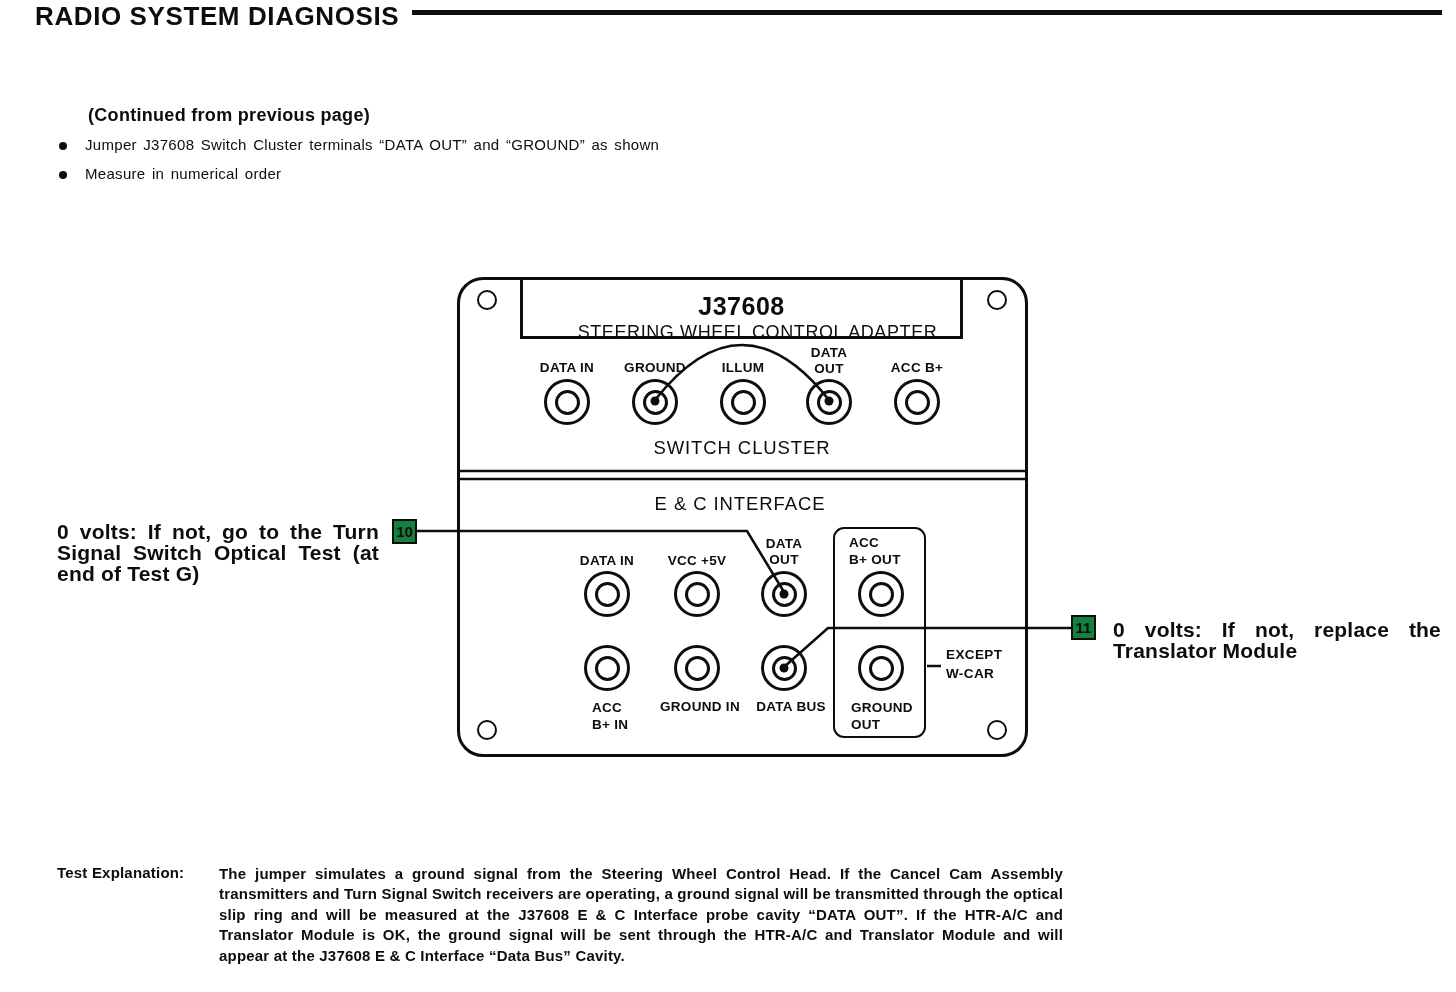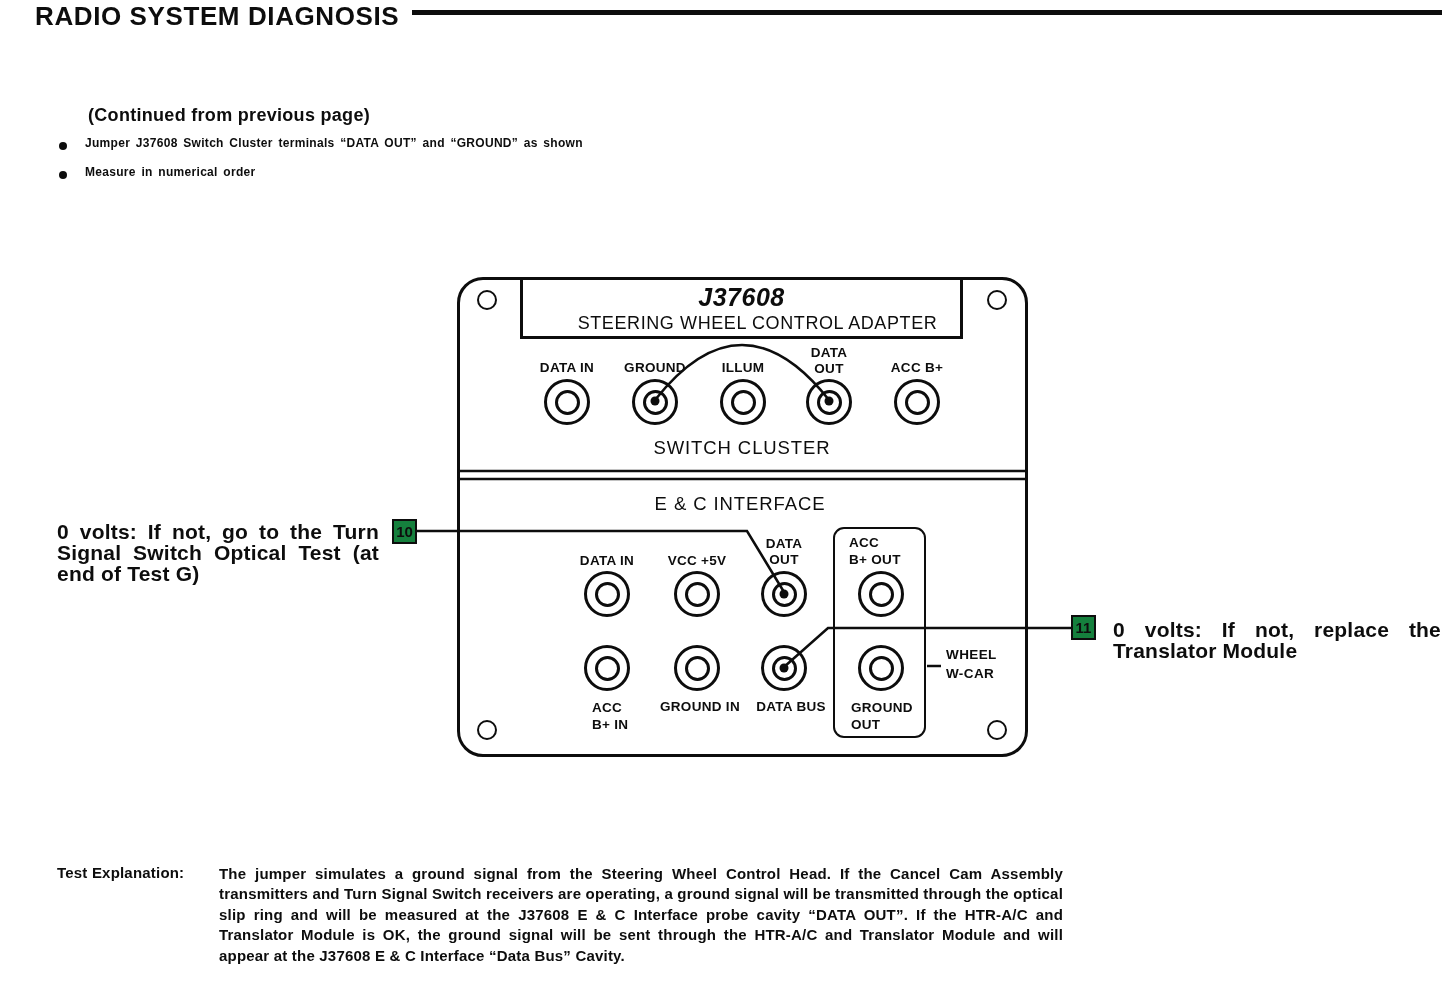--- a/index.html
+++ b/index.html
@@ -9,27 +9,27 @@
     overflow:hidden;margin:0 auto;
   }
   .abs{position:absolute;}
   
   .hdr{left:35px;top:1px;font-size:26px;font-weight:700;letter-spacing:.6px;}
   .hdr-rule{left:412px;top:10px;width:1030px;height:5px;background:#0d0d0d;}
   
   .sec-title{left:57px;top:72px;font-size:23px;font-weight:700;letter-spacing:.6px;}
   .sec-sub{left:88px;top:105px;font-size:18px;font-weight:700;letter-spacing:.3px;}
   .bdot{width:8px;height:8px;border-radius:50%;background:#0d0d0d;}
-  .btxt{font-size:12px;font-weight:700;letter-spacing:.3px;word-spacing:2px;}
+  .btxt{font-size:15px;font-weight:400;letter-spacing:.3px;word-spacing:2px;}
   
   .adapter{left:457px;top:277px;width:571px;height:480px;border:3px solid #0d0d0d;
     border-radius:26px;box-sizing:border-box;background:#fff;}
   .titlebox{left:520px;top:277px;width:443px;height:62px;border:3px solid #0d0d0d;
     box-sizing:border-box;background:#fff;text-align:center;}
-  .tnum{font-size:25px;font-weight:700;letter-spacing:.5px;margin-top:3px;font-style:italic;}
+  .tnum{font-size:25px;font-weight:700;letter-spacing:.5px;margin-top:12px;}
   .tname{font-size:18px;font-weight:400;letter-spacing:.6px;margin-top:1px;padding-left:32px;}
   .hole{width:16px;height:16px;border:2.5px solid #0d0d0d;border-radius:50%;
     box-sizing:content-box;background:#fff;}
   .term{width:46px;height:46px;border:3px solid #0d0d0d;border-radius:50%;
     box-sizing:border-box;display:flex;align-items:center;justify-content:center;background:#fff;}
   .term .inner{width:25px;height:25px;border:3px solid #0d0d0d;border-radius:50%;box-sizing:border-box;}
   .tlabel{font-size:13.5px;font-weight:700;letter-spacing:.3px;line-height:15.5px;
     text-align:center;width:120px;}
   .la{text-align:left;width:90px;line-height:17px;}
   .pre{white-space:pre-line;}
@@ -137,21 +137,21 @@
     </div>
 
   <div class="abs tlabel la pre" style="left:592px;top:699px">ACC
 B+ IN</div>
   <div class="abs tlabel" style="left:640px;top:699px">GROUND IN</div>
   <div class="abs tlabel" style="left:731px;top:699px">DATA BUS</div>
   <div class="abs tlabel la pre" style="left:851px;top:699px">GROUND
 OUT</div>
 
   <div class="abs group-rect"></div>
-  <div class="abs note pre" style="left:946px;top:646px">WHEEL
+  <div class="abs note pre" style="left:946px;top:646px">EXCEPT
 W-CAR</div>
 
   <div class="abs ctext" style="left:57px;top:521px;width:322px">0 volts: If not, go to the Turn Signal Switch Optical Test (at end of Test G)</div>
   <div class="abs cbox" style="left:392px;top:519px">10</div>
 
   <div class="abs cbox" style="left:1071px;top:615px">11</div>
   <div class="abs ctext" style="left:1113px;top:619px;width:328px">0 volts: If not, replace the Translator Module</div>
 
   <svg class="overlay" width="1456" height="992" viewBox="0 0 1456 992">
     <line x1="457" y1="471" x2="1026" y2="471"></line>

